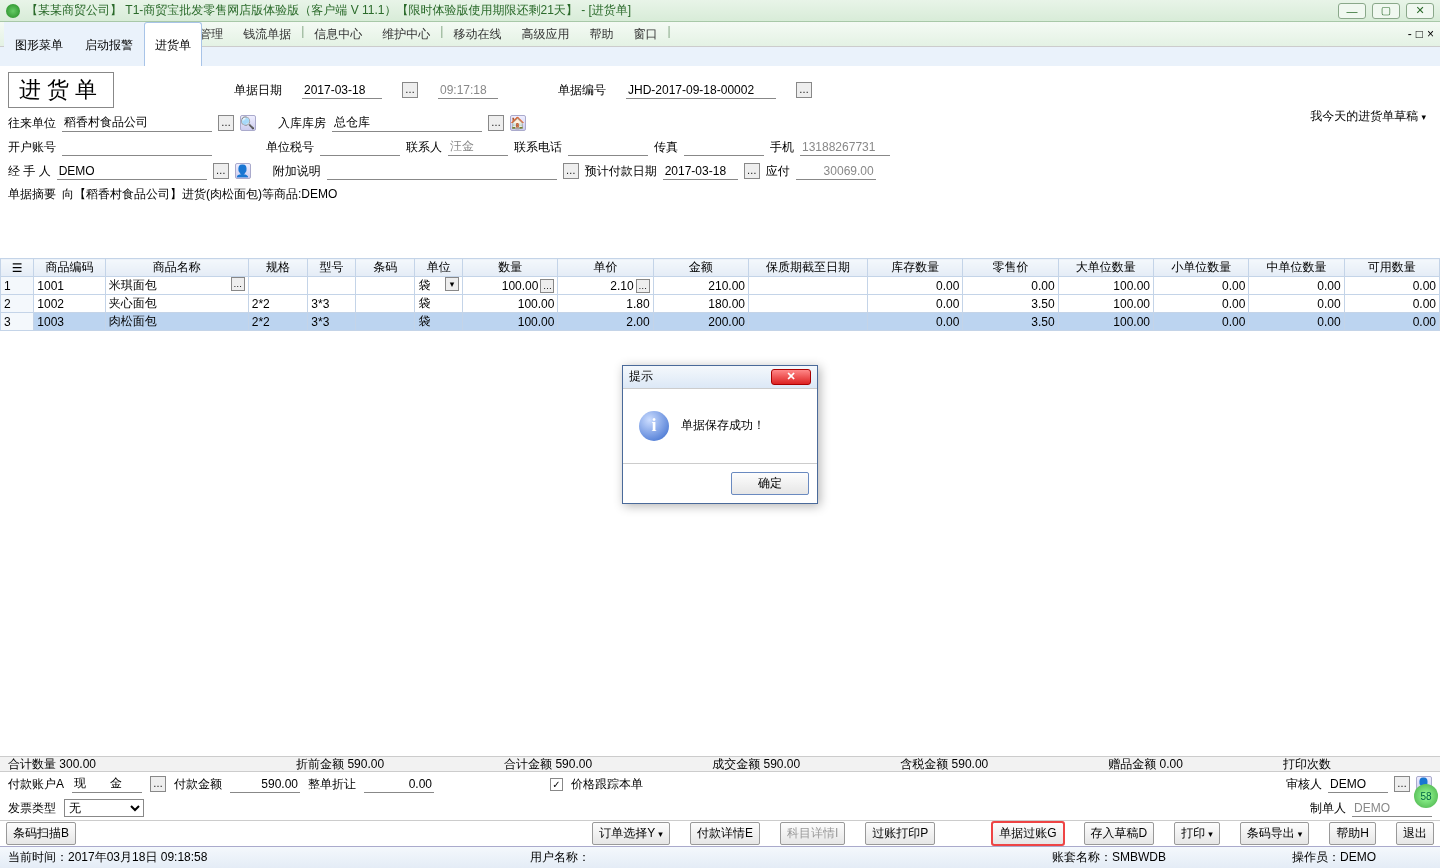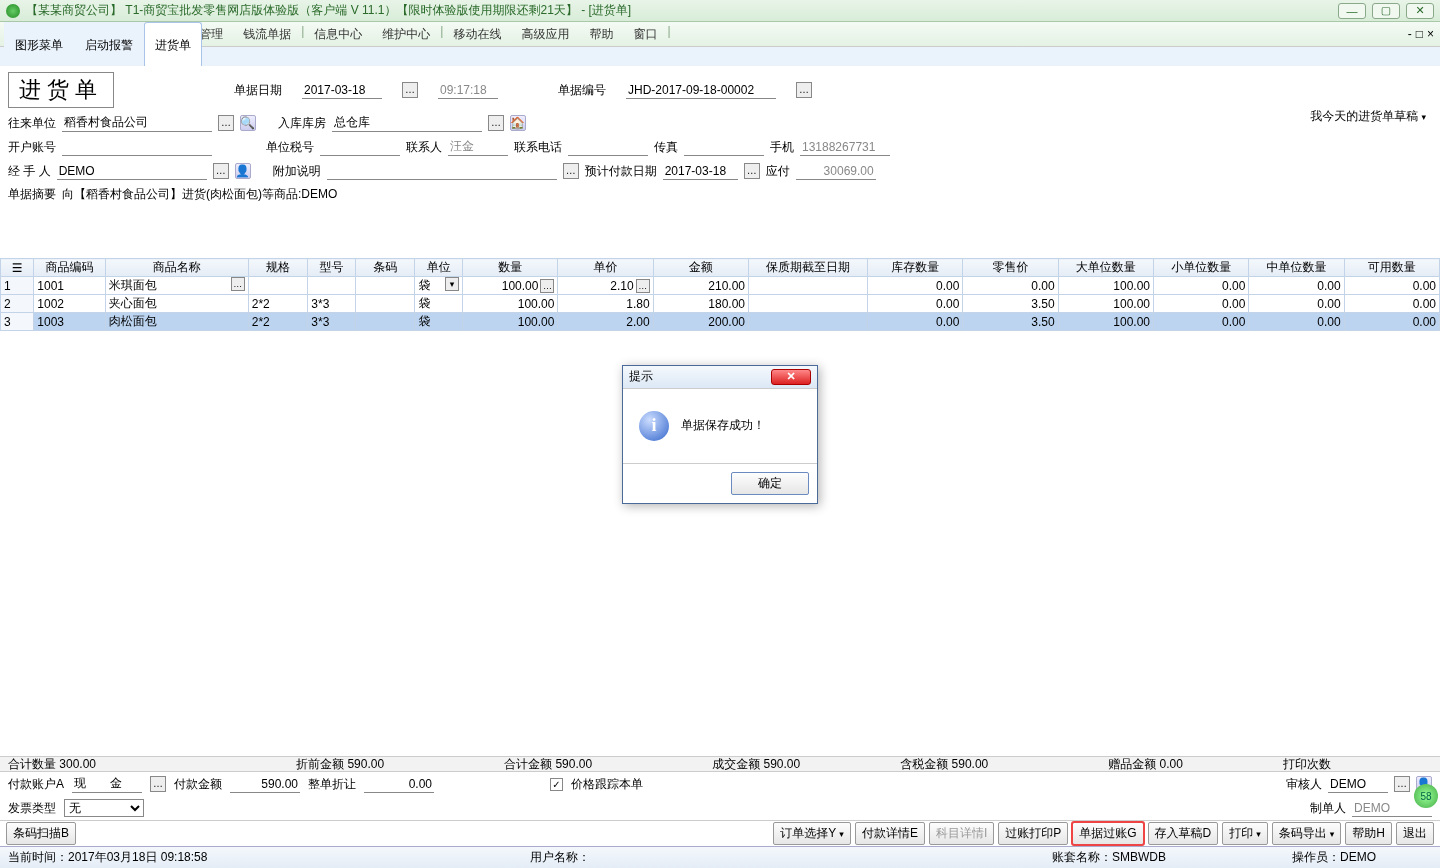--- a/index.html
+++ b/index.html
@@ -30,24 +30,24 @@
 table.grid th, table.grid td { border: 1px solid #c4d4e8; height: 18px; font-size: 12px; padding: 0 3px; white-space: nowrap; overflow: hidden; }
 table.grid th { background: linear-gradient(#f4f8fc,#e4ecf6); font-weight: normal; text-align: center; }
 table.grid td.num { text-align: right; }
 table.grid td.rownum { text-align: left; background: #f4f8fc; }
 tr.sel td { background: #bcd4f0; }
 .cellbtn { float: right; width: 14px; height: 14px; border: 1px solid #888; background: #eee; font-size: 9px; display: inline-flex; align-items: center; justify-content: center; margin-left: 2px; }
 .footer { position: absolute; left: 0; right: 0; bottom: 0; background: #fff; }
 .summary { height: 16px; background: #f2f2f2; display: flex; align-items: center; gap: 30px; padding: 0 8px; border-top: 1px solid #ccc; border-bottom: 1px solid #ccc; }
 .payrow { height: 24px; display: flex; align-items: center; gap: 8px; padding: 2px 8px; }
 .payrow .right { margin-left: auto; display: flex; align-items: center; gap: 6px; }
-.buttonbar { height: 26px; display: flex; align-items: center; padding: 0 6px; gap: 4px; justify-content: flex-end; border-top: 1px solid #ccc; }
+.buttonbar { height: 26px; display: flex; align-items: center; padding: 0 6px; gap: 20px; justify-content: flex-end; border-top: 1px solid #ccc; }
 .btn { border: 1px solid #999; background: linear-gradient(#fdfdfd,#e6e6e6); padding: 2px 6px; font-size: 12px; cursor: default; border-radius: 2px; white-space: nowrap; }
 .btn.disabled { color: #999; }
-.btn.highlight { outline: 2px solid #e44; outline-offset: -1px; }
+.btn.highlight { outline: 2px solid #e44; outline-offset: -1px; margin-left: 37px; }
 .btn.split::after { content: "▾"; margin-left: 3px; font-size: 9px; }
 .statusbar { height: 22px; background: linear-gradient(#f4f8fc,#e4ecf6); display: flex; align-items: center; padding: 0 8px; border-top: 1px solid #aac; gap: 20px; }
 .statusbar .seg { flex: 1; } 
 .dialog-overlay { position: absolute; inset: 0; display: flex; align-items: center; justify-content: center; pointer-events: none; }
 .dialog { width: 196px; background: #fff; border: 1px solid #4a6a9a; box-shadow: 2px 2px 10px rgba(0,0,0,.3); pointer-events: auto; }
 .dialog .dlg-title { height: 22px; background: linear-gradient(#f4f8fc,#dce8f6); display: flex; align-items: center; padding: 0 6px; font-size: 12px; }
 .dialog .dlg-title .close { margin-left: auto; width: 40px; height: 16px; background: linear-gradient(#f88,#d22); border: 1px solid #a00; border-radius: 3px; color: #fff; display: flex; align-items: center; justify-content: center; font-size: 11px; font-weight: bold; }
 .dialog .dlg-body { padding: 22px 16px; display: flex; align-items: center; gap: 12px; border-top: 1px solid #ccc; border-bottom: 1px solid #ccc; }
 .dialog .info-icon { width: 30px; height: 30px; border-radius: 50%; background: radial-gradient(circle at 35% 30%, #cdf, #36c); color: #fff; display: flex; align-items: center; justify-content: center; font-size: 18px; font-weight: bold; font-family: Georgia, serif; }
 .dialog .dlg-foot { padding: 8px; display: flex; justify-content: flex-end; }

